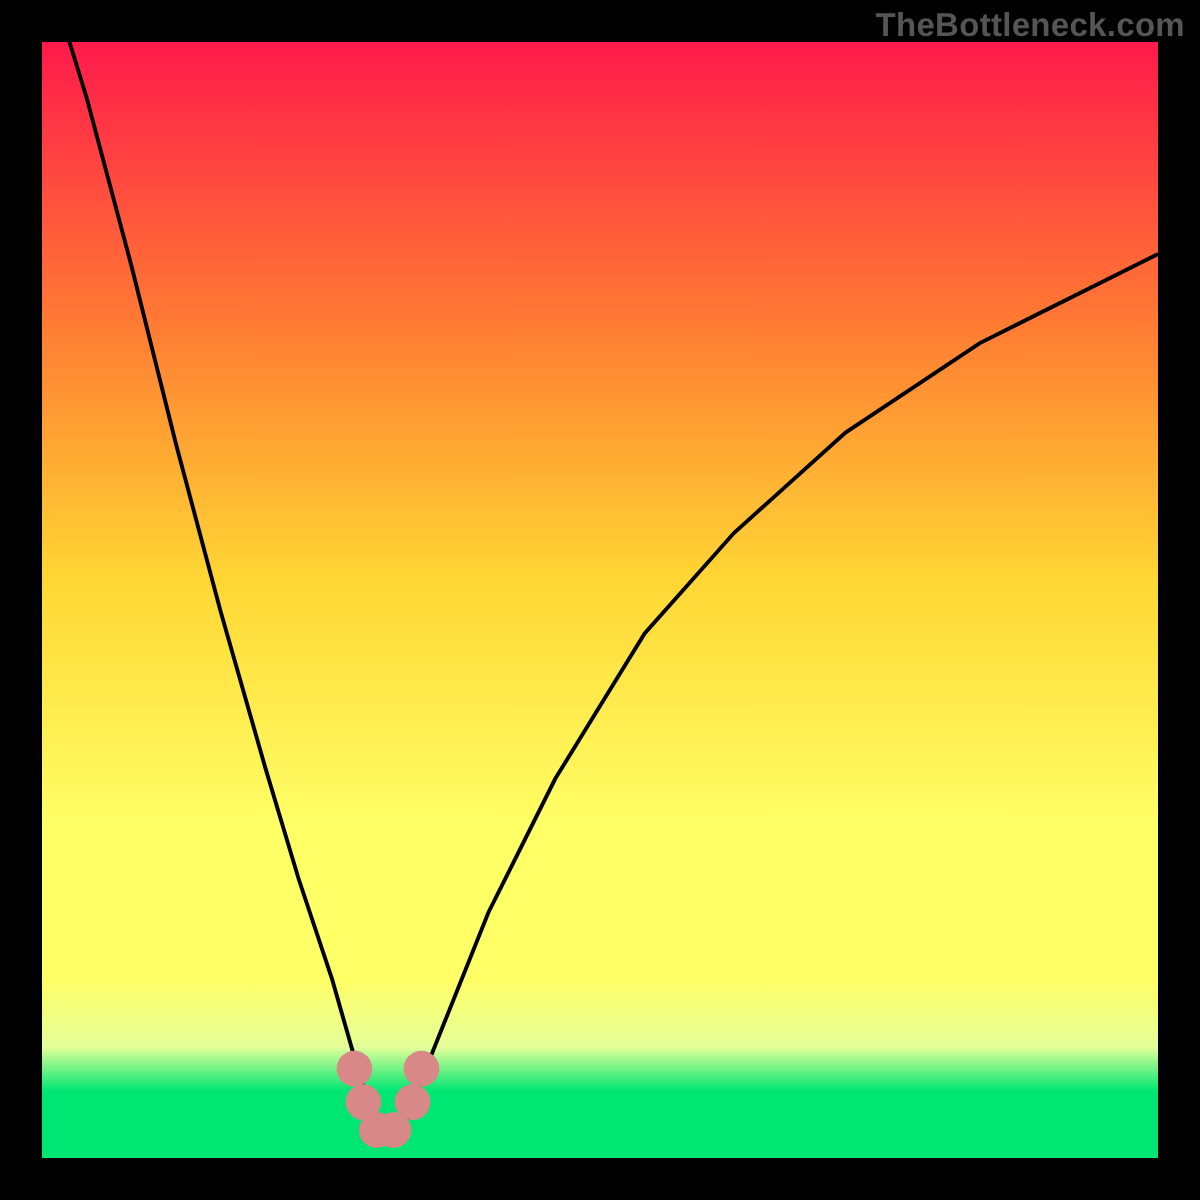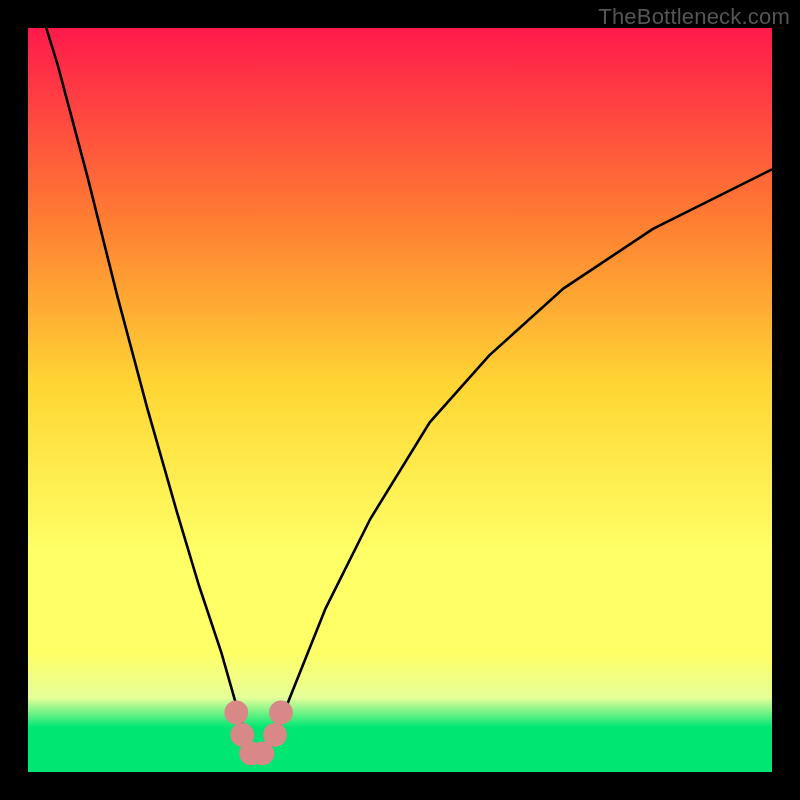--- a/index.html
+++ b/index.html
@@ -23,21 +23,21 @@
     top: 28px;
     width: 744px;
     height: 744px;
   }
   .watermark {
     position: absolute;
     top: 4px;
     right: 10px;
     color: #555;
     font-size: 22px;
-    font-weight: 400;
+    font-weight: 700;
     letter-spacing: 0.2px;
     user-select: none;
   }
 </style>
 </head>
 <body>
 
 <div class="frame">
   <div class="watermark">TheBottleneck.com</div>
   <svg class="plot-area" viewBox="0 0 100 100" preserveAspectRatio="none">

